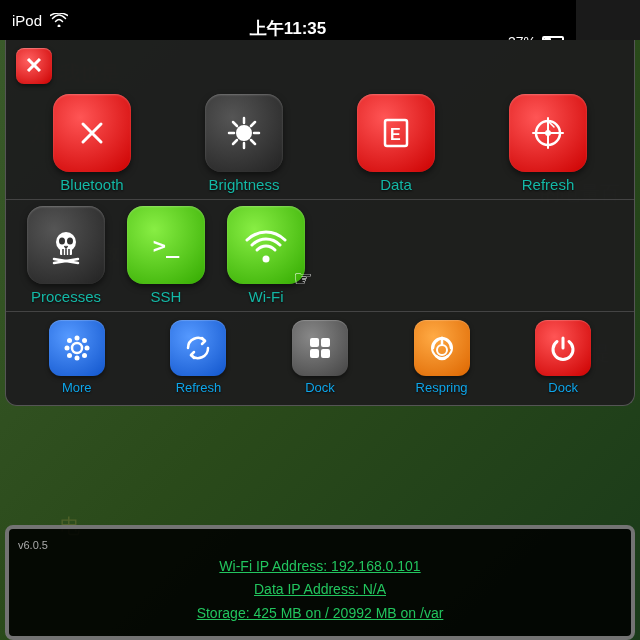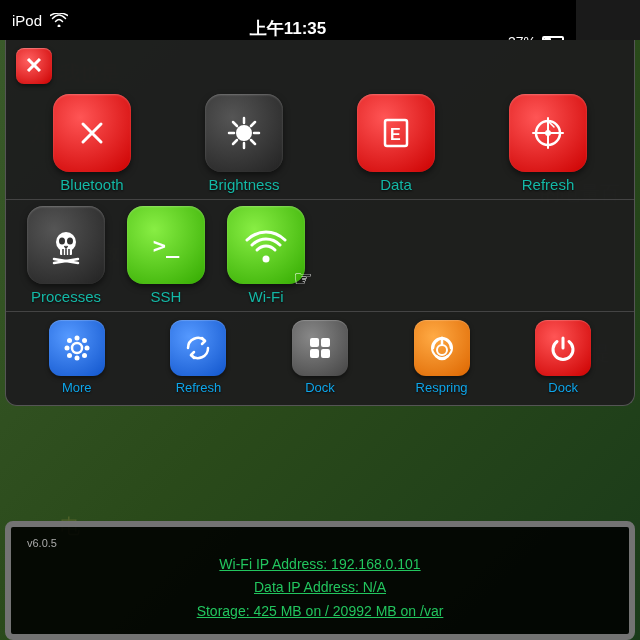--- a/index.html
+++ b/index.html
@@ -200,24 +200,24 @@
     .action-gray { background: radial-gradient(circle at 35% 30%, #888, #444); }
     .action-orange { background: radial-gradient(circle at 35% 30%, #ffaa44, #dd6600); }
     .action-red { background: radial-gradient(circle at 35% 30%, #ff5555, #cc0000); }
 
     
     #info-bar {
       position: absolute;
       bottom: 0; left: 5px; right: 5px;
       background: rgba(0,0,0,0.88);
       border-radius: 8px;
-      padding: 10px 16px;
+      padding: 10px 9px;
       color: white;
       z-index: 10;
-      border: 6px solid #737373;
+      border: 4px solid #737373;
     }
     .info-version {
       font-size: 11px;
       color: #aaa;
       margin-bottom: 4px;
     }
     .info-line {
       font-size: 14px;
       color: #22c55e;
       line-height: 1.7;

